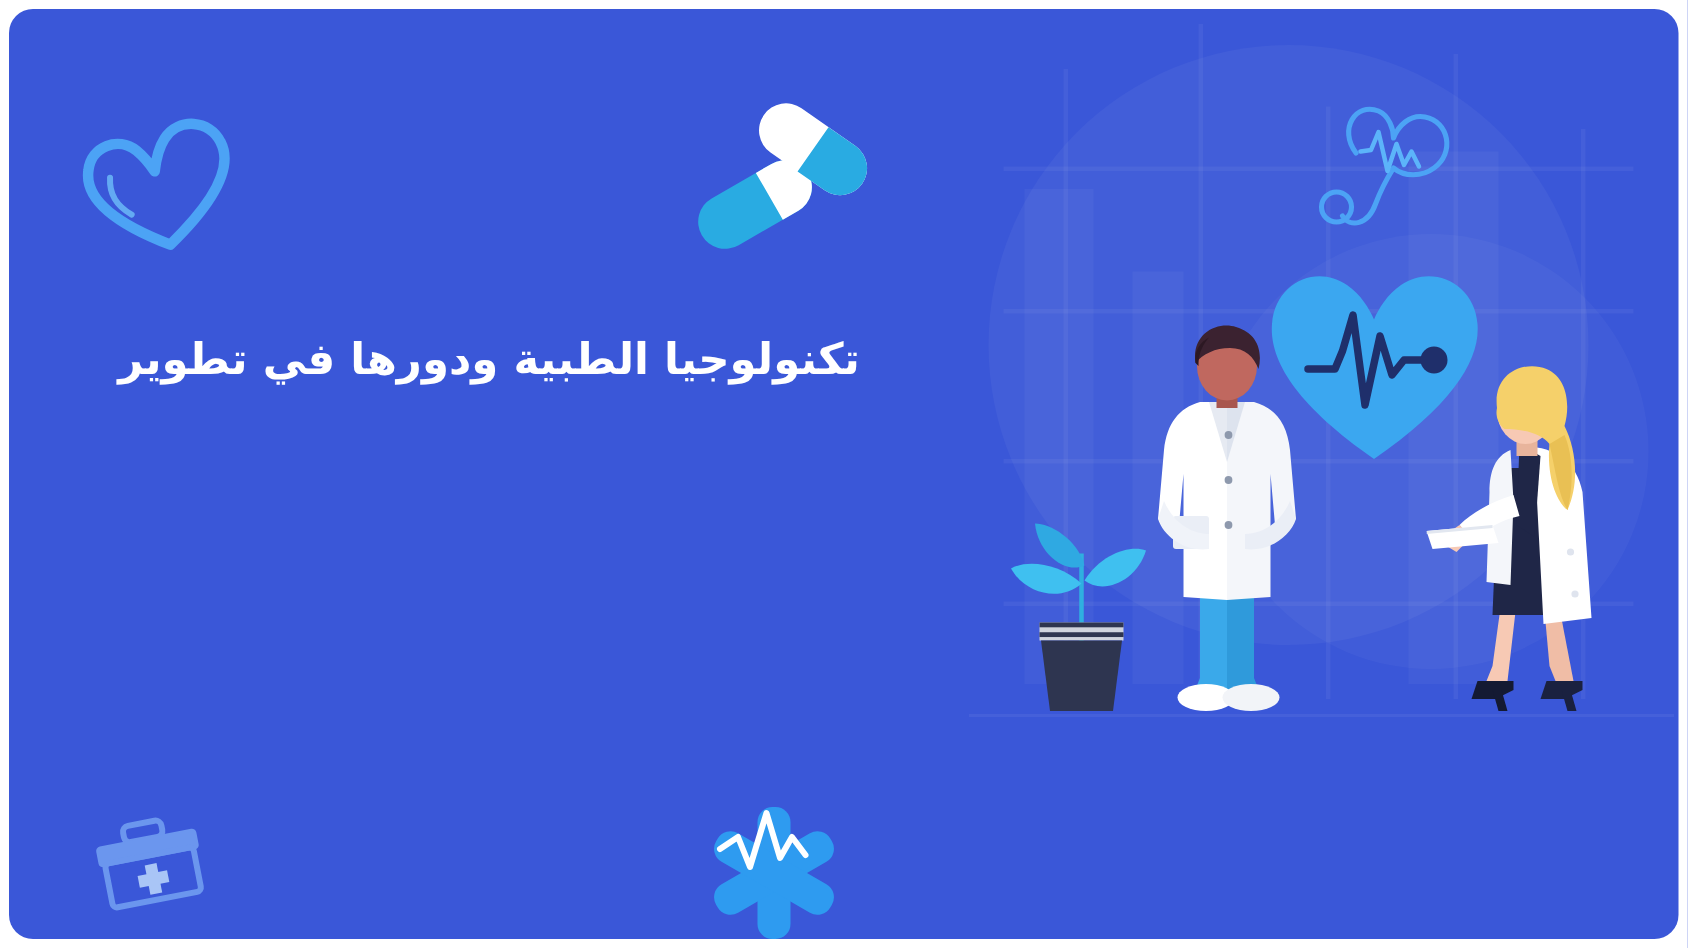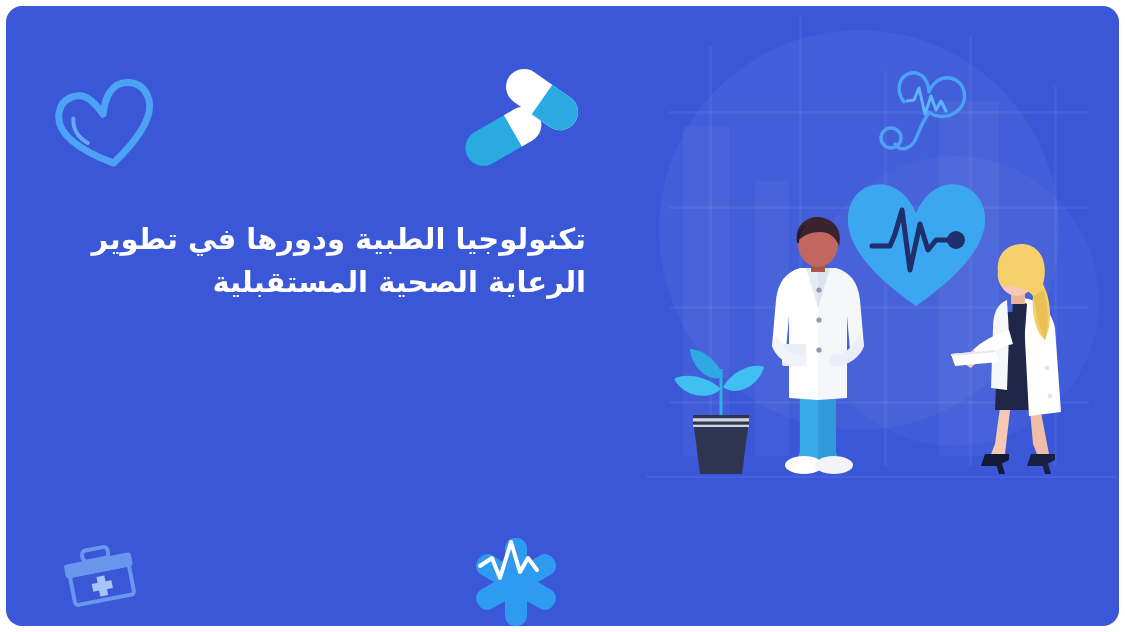--- a/index.html
+++ b/index.html
@@ -78,21 +78,21 @@
   .tw1 { right: 390px; top: 120px; width: 46px; height: 330px; }
   .tw2 { right: 330px; top: 175px; width: 34px; height: 275px; }
   .tw3 { right: 120px; top: 95px;  width: 60px; height: 355px; }
 
   
   .headline {
     position: absolute;
     right: 533px;
     top: 212px;
     width: 520px;
-    text-align: right;
+    text-align: center;
     color: #ffffff;
     font-size: 29px;
     font-weight: bold;
     line-height: 1.48;
     letter-spacing: 0px;
     direction: rtl;
   }
 
   
   .deco { position: absolute; }
@@ -144,21 +144,20 @@
         <span class="gv5"></span>
       <span class="gh1"></span>
         <span class="gh2"></span>
         <span class="gh3"></span>
         <span class="gh4"></span>
     </div>
   </div>
 
   <div class="headline">
     <div>تكنولوجيا الطبية ودورها في تطوير</div>
-    <div>الرعاية الصحية المستقبلية</div>
   </div>
 
   <div class="deco deco-heart-outline">
     <svg viewBox="0 0 115 110" width="115" height="110">
       <g transform="rotate(-12 57 55)">
         <path d="M57 96 C 20 72, 8 52, 14 36 C 19 21, 38 18, 48 30 C 52 35, 55 41, 57 46
                  C 59 40, 62 32, 68 26 C 80 14, 100 20, 104 36 C 109 54, 92 74, 57 96 Z" fill="none" stroke="#4ca3f5" stroke-width="7" stroke-linecap="round" stroke-linejoin="round"></path>
         <path d="M27 44 C 24 55, 28 64, 36 71" fill="none" stroke="#6bb9f8" stroke-width="4" stroke-linecap="round" opacity="0.85"></path>
       </g>
     </svg>

